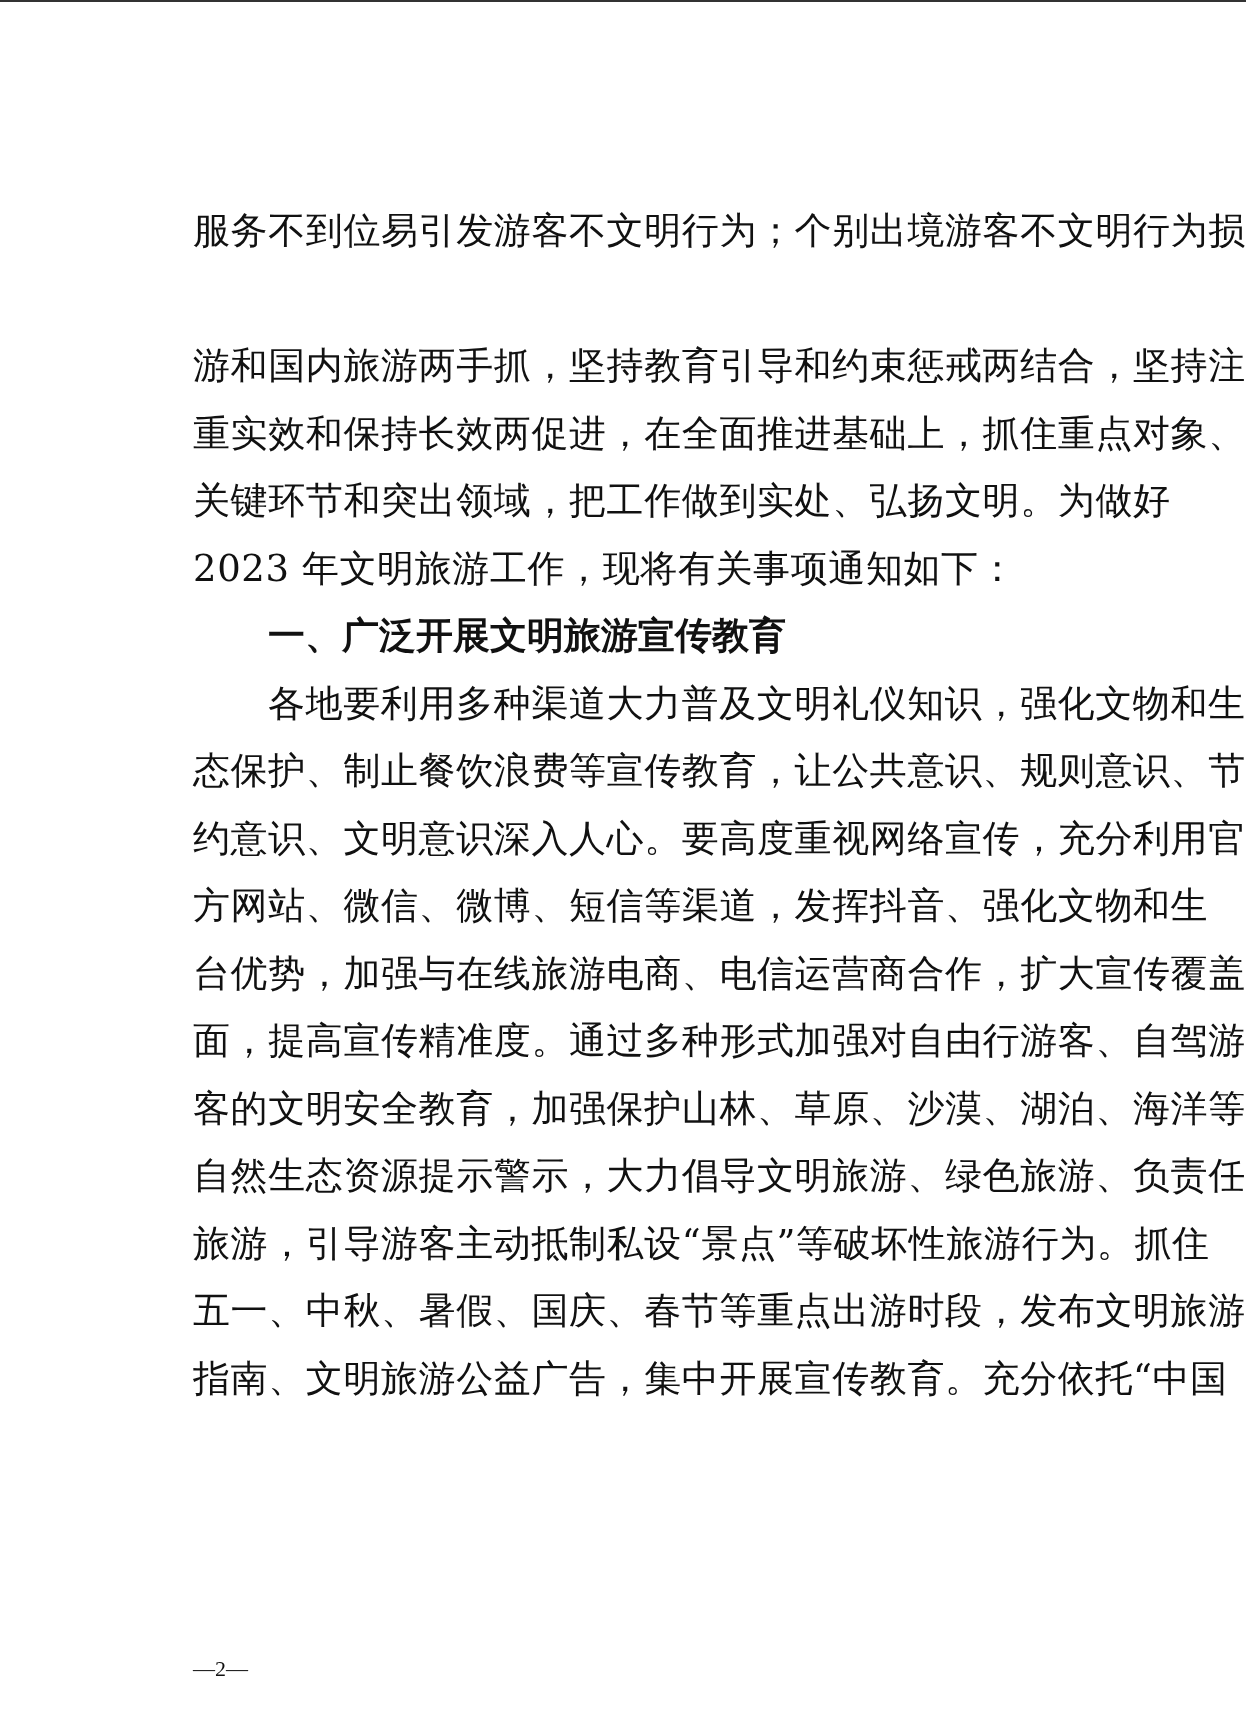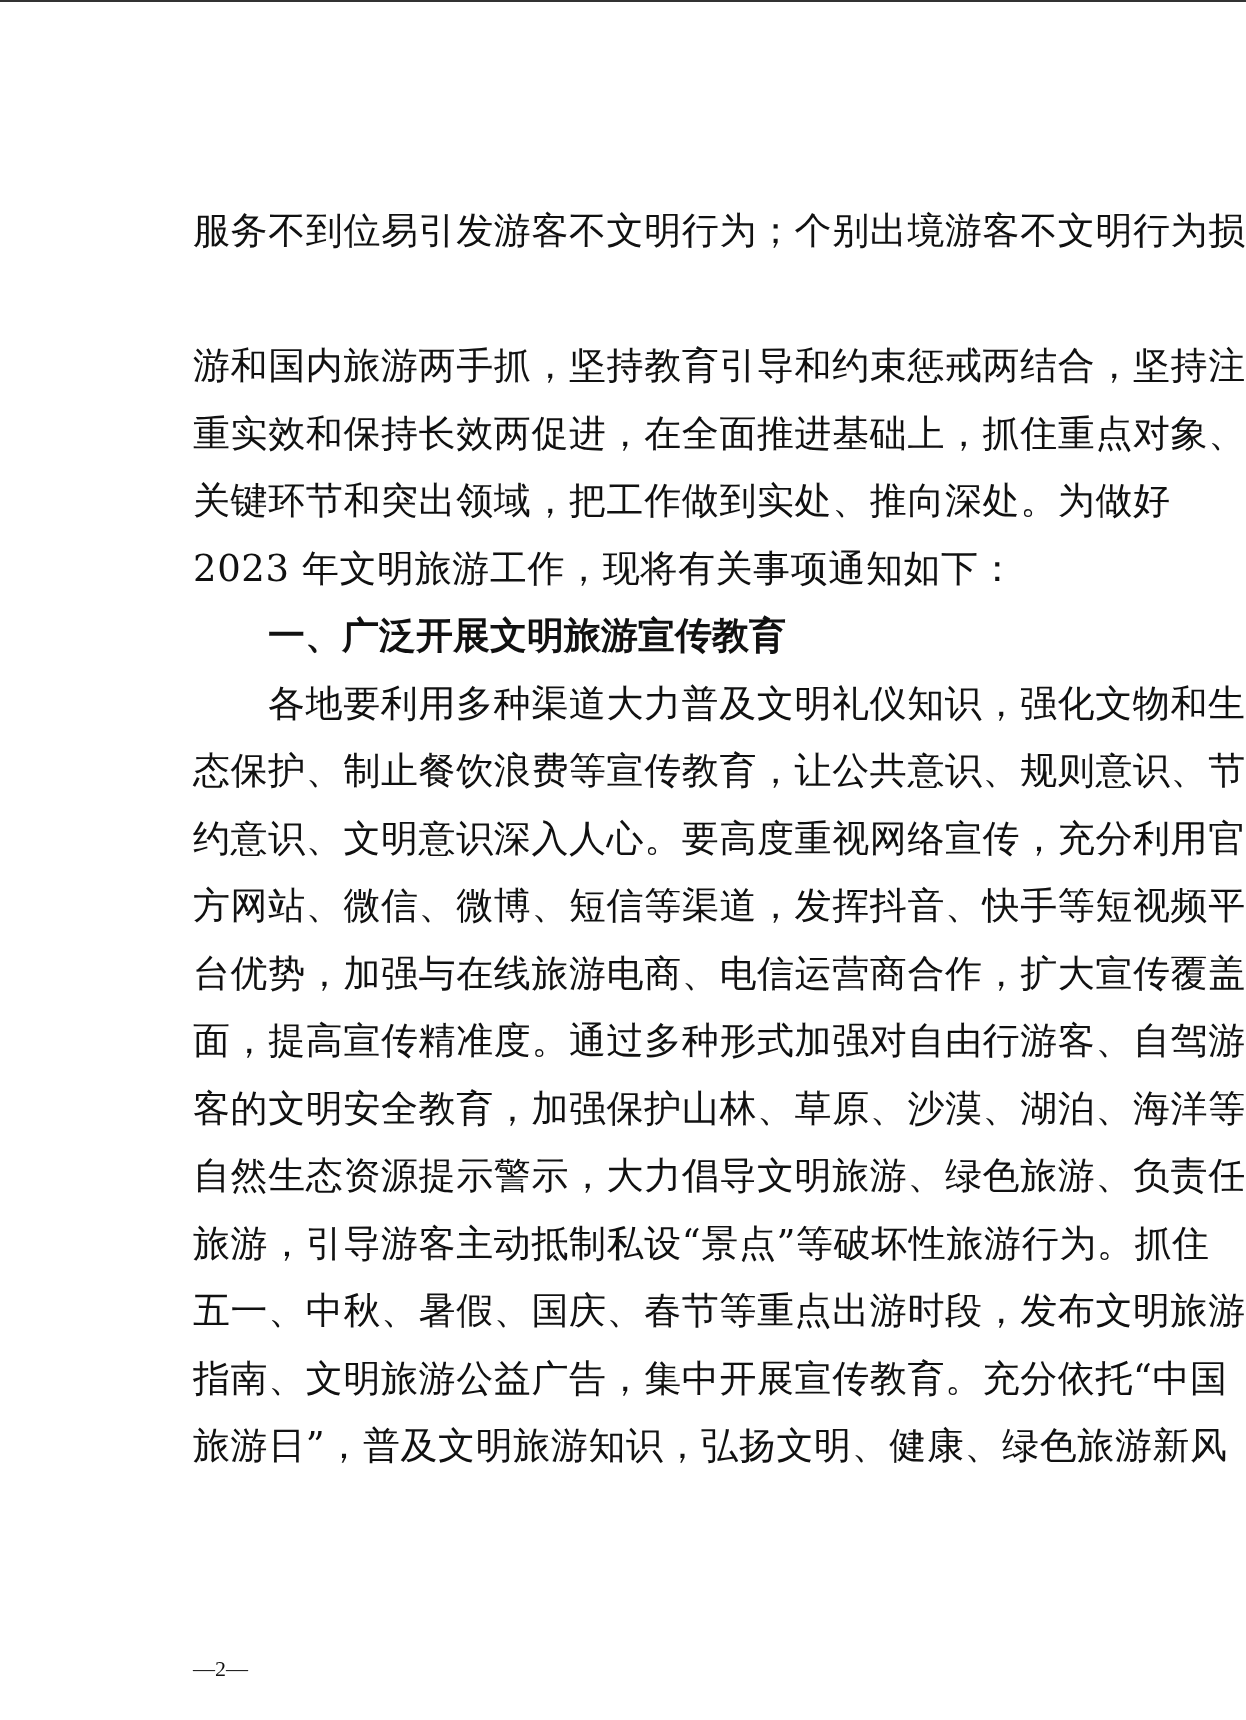--- a/index.html
+++ b/index.html
@@ -20,32 +20,31 @@
   }
 </style>
 </head>
 <body>
 
 <div class="top-edge"></div>
 <div class="page">
   <div class="line" style="top:208px">服务不到位易引发游客不文明行为；个别出境游客不文明行为损</div>
   <div class="line" style="top:343px">游和国内旅游两手抓，坚持教育引导和约束惩戒两结合，坚持注</div>
   <div class="line" style="top:411px">重实效和保持长效两促进，在全面推进基础上，抓住重点对象、</div>
-  <div class="line" style="top:478px">关键环节和突出领域，把工作做到实处、推向深处。为做好</div>
+  <div class="line" style="top:478px">关键环节和突出领域，把工作做到实处、弘扬文明。为做好</div>
   <div class="line" style="top:546px">2023 年文明旅游工作，现将有关事项通知如下：</div>
 
   <div class="line indent" style="top:681px">各地要利用多种渠道大力普及文明礼仪知识，强化文物和生</div>
 
   <div class="line heading" style="top:613px">一、广泛开展文明旅游宣传教育</div>
   <div class="line" style="top:748px">态保护、制止餐饮浪费等宣传教育，让公共意识、规则意识、节</div>
   <div class="line" style="top:816px">约意识、文明意识深入人心。要高度重视网络宣传，充分利用官</div>
-  <div class="line" style="top:883px">方网站、微信、微博、短信等渠道，发挥抖音、快手等短视频平</div>
+  <div class="line" style="top:883px">方网站、微信、微博、短信等渠道，发挥抖音、强化文物和生</div>
   <div class="line" style="top:951px">台优势，加强与在线旅游电商、电信运营商合作，扩大宣传覆盖</div>
   <div class="line" style="top:1018px">面，提高宣传精准度。通过多种形式加强对自由行游客、自驾游</div>
   <div class="line" style="top:1086px">客的文明安全教育，加强保护山林、草原、沙漠、湖泊、海洋等</div>
   <div class="line" style="top:1153px">自然生态资源提示警示，大力倡导文明旅游、绿色旅游、负责任</div>
   <div class="line" style="top:1221px">旅游，引导游客主动抵制私设“景点”等破坏性旅游行为。抓住</div>
   <div class="line" style="top:1288px">五一、中秋、暑假、国庆、春节等重点出游时段，发布文明旅游</div>
   <div class="line" style="top:1356px">指南、文明旅游公益广告，集中开展宣传教育。充分依托“中国</div>
-  <div class="line" style="top:1423px">旅游日”，普及文明旅游知识，弘扬文明、健康、绿色旅游新风</div>
 
   <div class="page-number">—2—</div>
 </div>
 
 </body></html>

